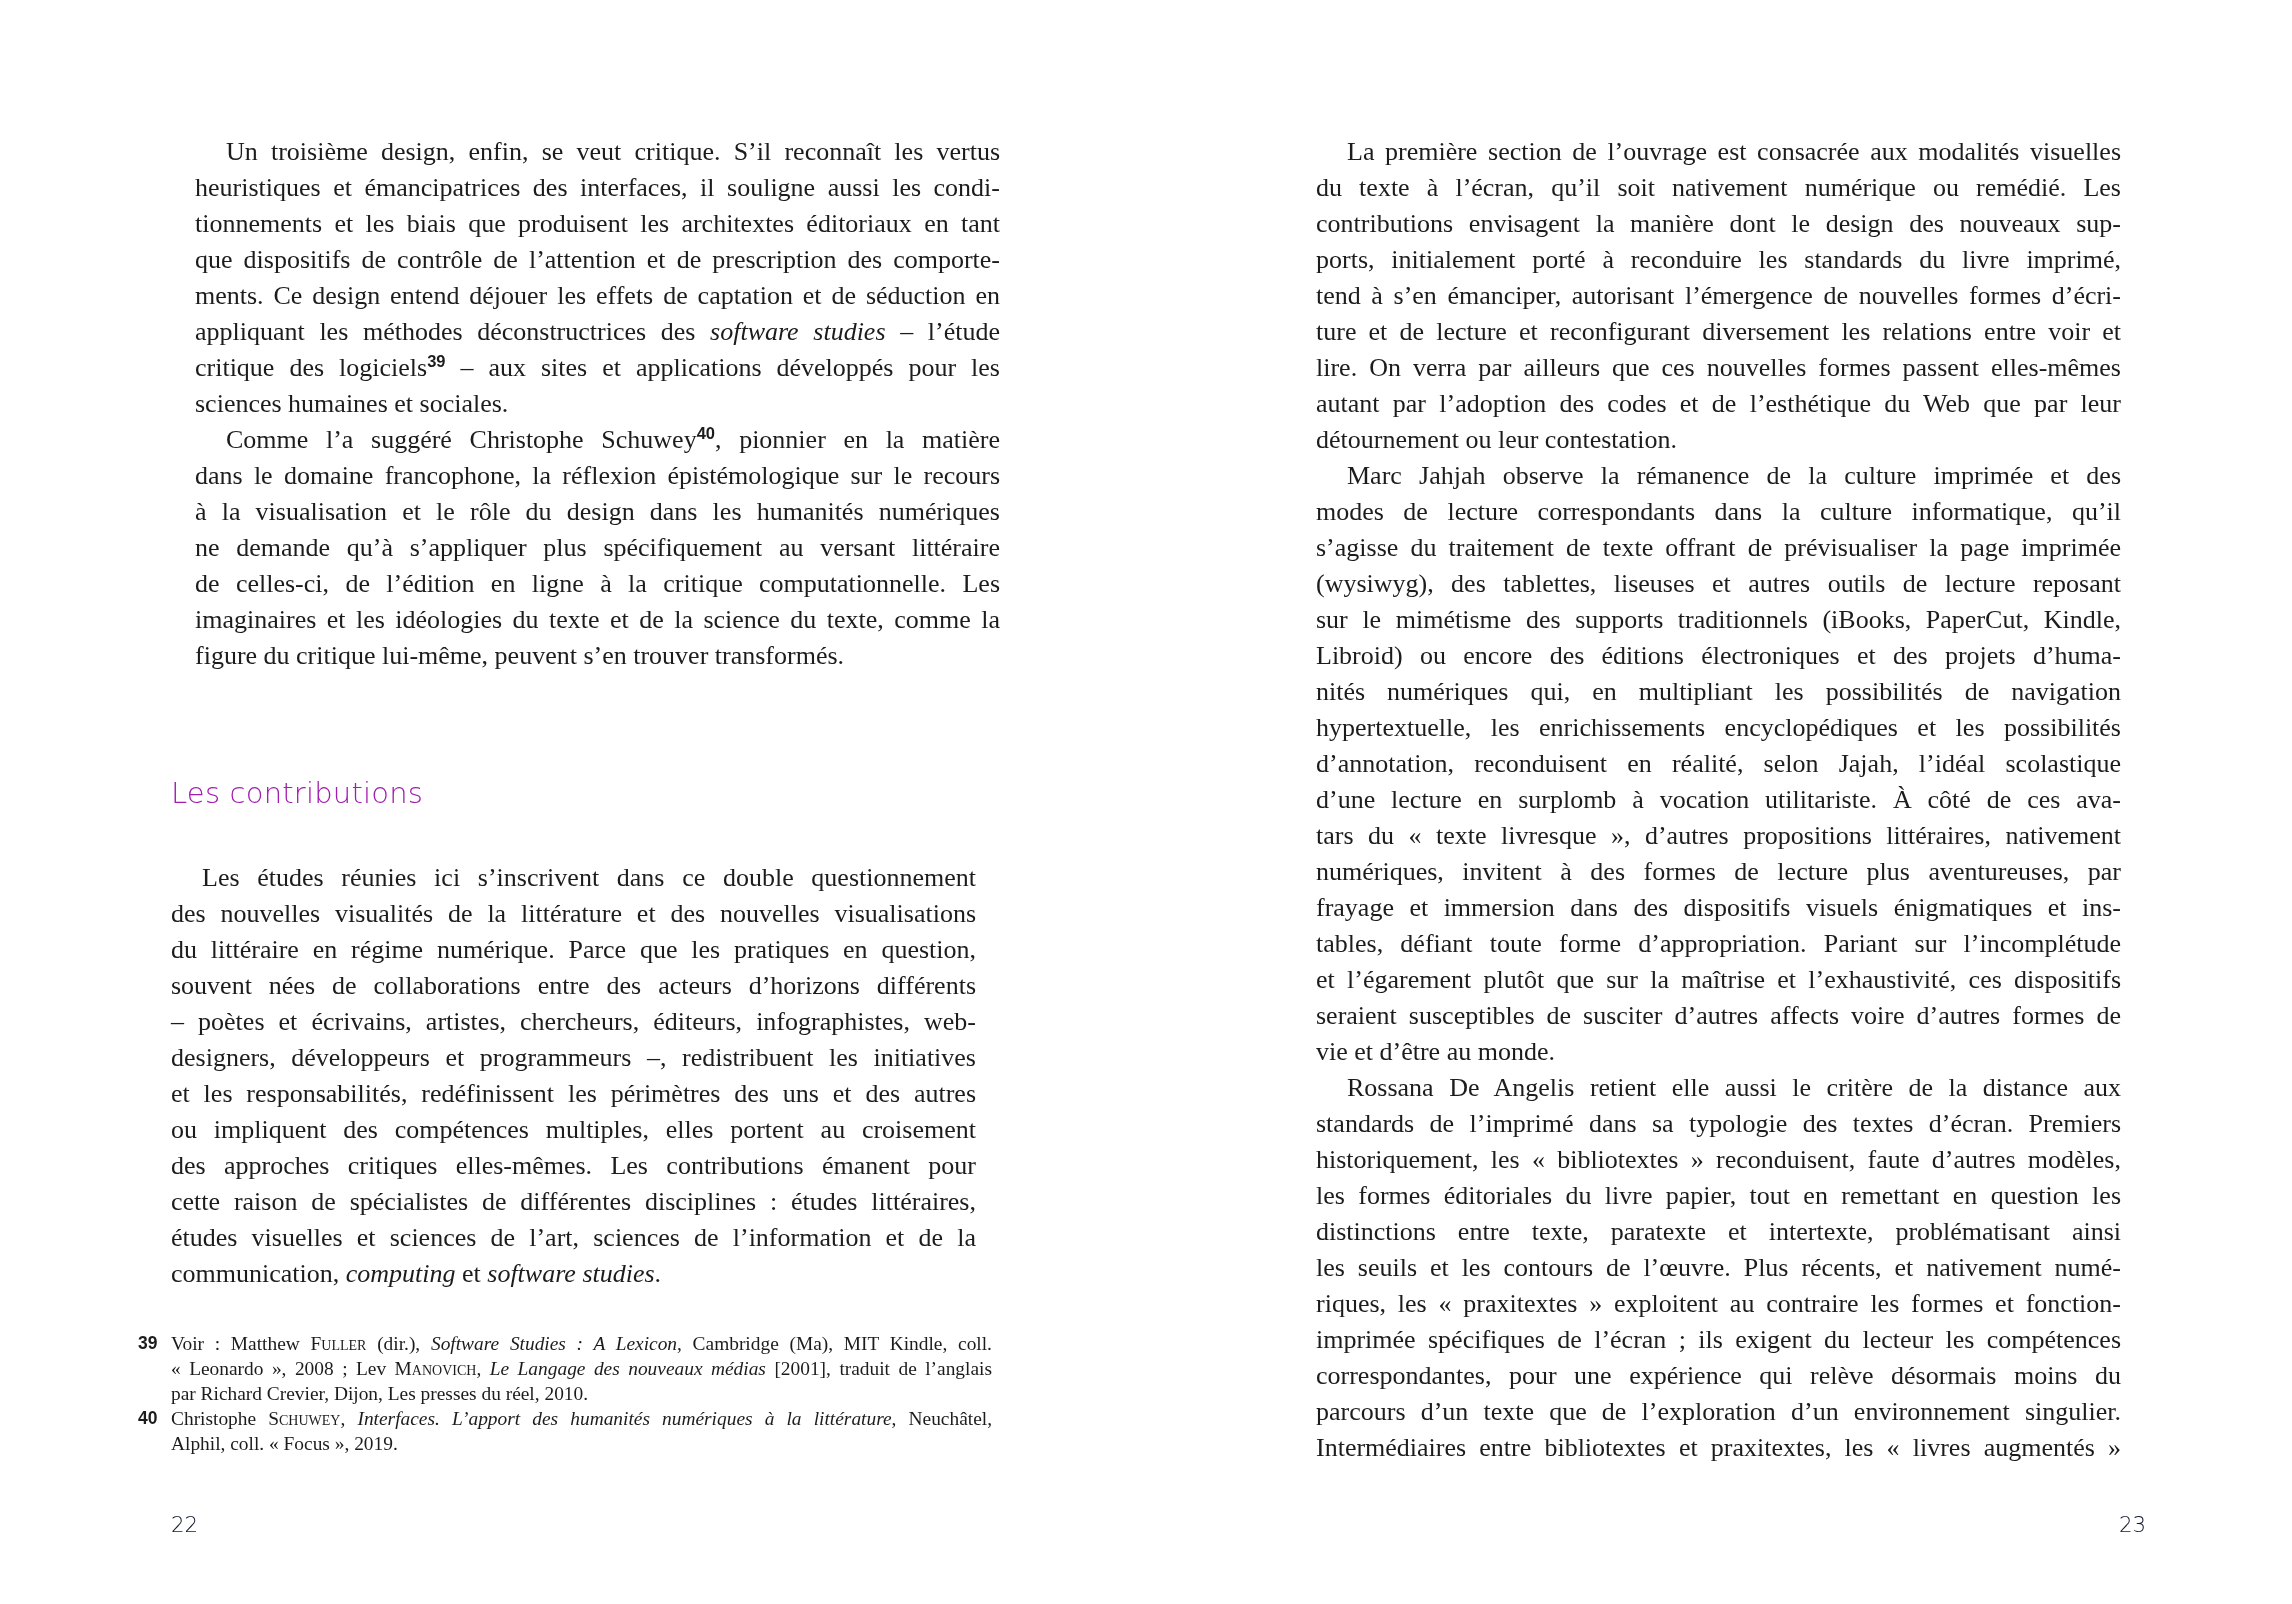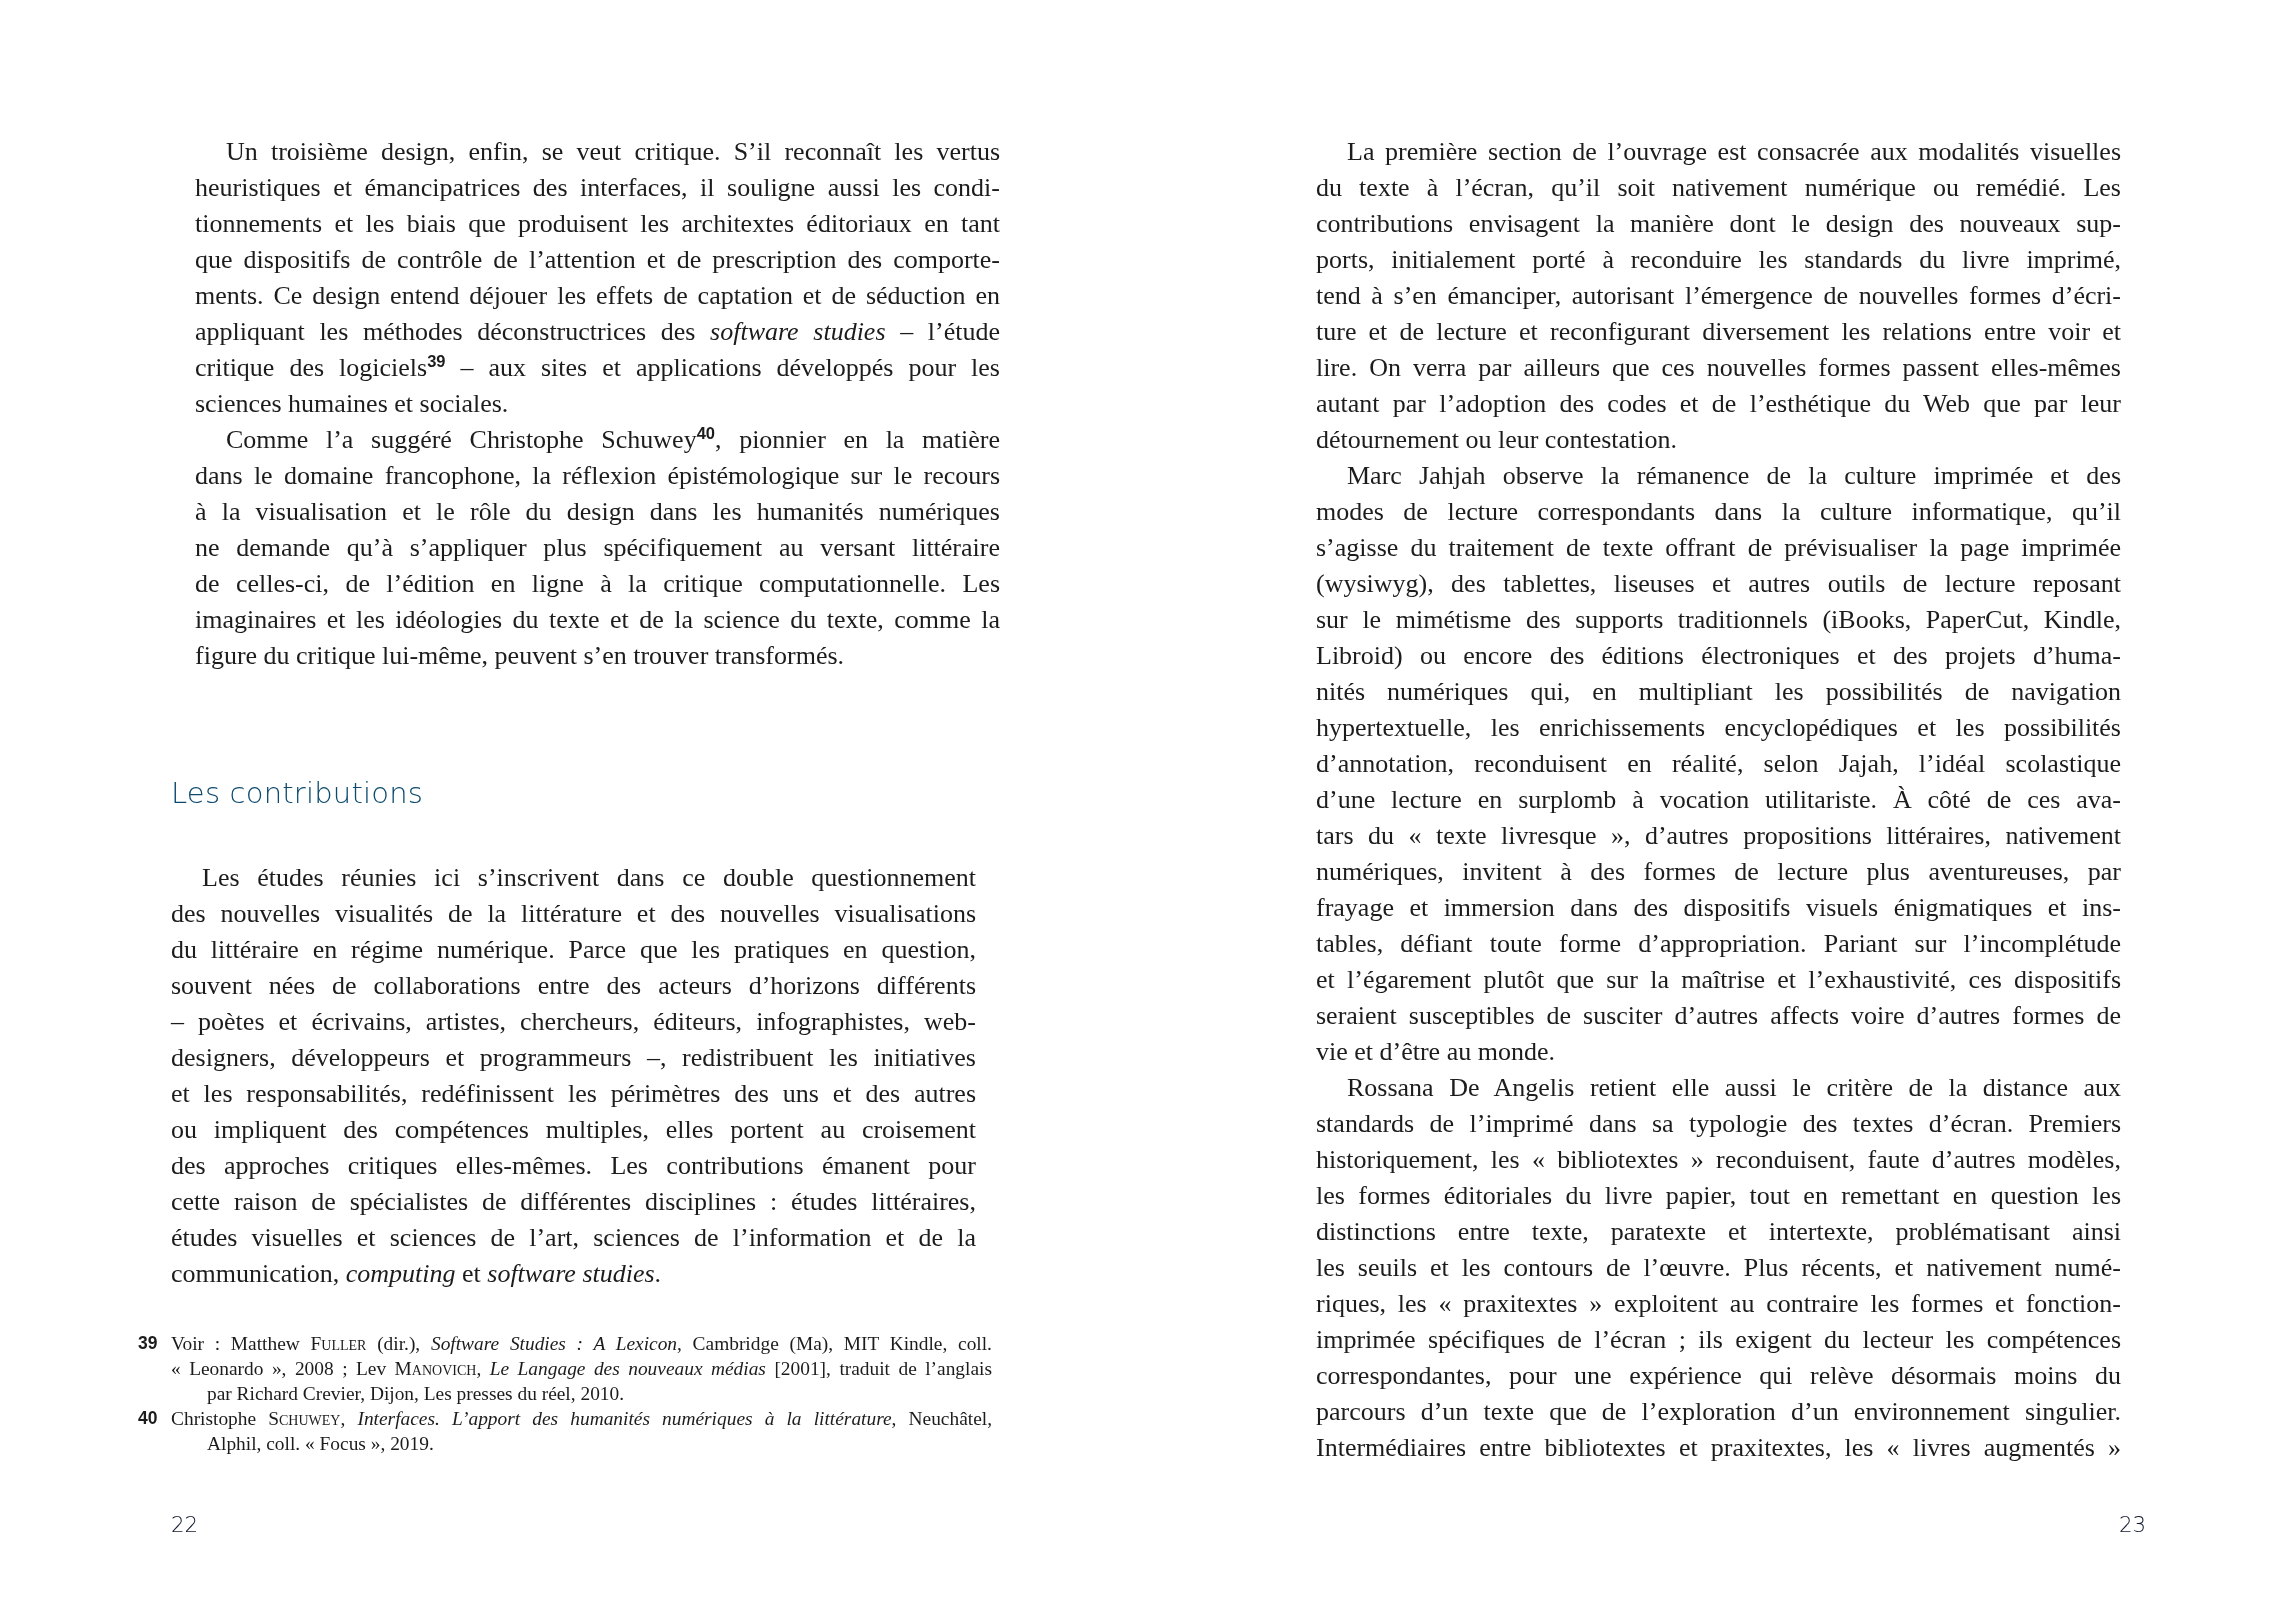--- a/index.html
+++ b/index.html
@@ -9,26 +9,26 @@
   .page-right { left: 1146px; width: 1146px; }
   .col { position: absolute; width: 805px; font-family: "Liberation Serif", "DejaVu Serif", serif; font-size: 26px; line-height: 36px; color: #1c1c1c; }
   .page-left .col { left: 171px; }
   .page-right .col { left: 170px; }
   .line { display: block; white-space: nowrap; text-align: justify; text-align-last: justify; height: 36px; overflow: visible; }
   .line.last { text-align-last: left; }
   .line.indent { padding-left: 31px; }
   em, i { font-style: italic; }
   sup.fn { font-family: "Liberation Sans", "DejaVu Sans", sans-serif; font-weight: bold; font-size: 16.5px; vertical-align: 8.7px; line-height: 0; }
   .sc { font-variant: small-caps; }
-  .heading { position: absolute; left: 171px; top: 776px; font-family: "DejaVu Sans", "Liberation Sans", sans-serif; font-weight: 300; font-size: 29px; letter-spacing: 0.2px; color: #0c4a6e; }
+  .heading { position: absolute; left: 171px; top: 776px; font-family: "DejaVu Sans", "Liberation Sans", sans-serif; font-weight: 300; font-size: 29px; letter-spacing: 0.2px; color: #a21caf; }
   .footnotes { position: absolute; left: 138px; top: 1331px; width: 854px; font-family: "Liberation Serif", "DejaVu Serif", serif; font-size: 19.4px; line-height: 25px; color: #1c1c1c; }
   .fn-item { position: relative; padding-left: 33px; }
   .fn-num { position: absolute; left: 0; top: 0; font-family: "Liberation Sans", "DejaVu Sans", sans-serif; font-weight: bold; font-size: 17.5px; }
   .fn-line { display: block; white-space: nowrap; text-align: justify; text-align-last: justify; }
-  .fn-line.last { text-align-last: left; margin-left: 36px; }
+  .fn-line.last { text-align-last: left; }
   .pagenum { position: absolute; top: 1512px; font-family: "DejaVu Sans", "Liberation Sans", sans-serif; font-weight: 300; font-size: 21.3px; color: #0f172a; }
   .pagenum.left { left: 171px; }
   .pagenum.right { left: 973px; }
 </style>
 </head>
 <body>
 
 <div class="page page-left">
 
   <div class="col" style="top:134px;margin-left:24px;">

